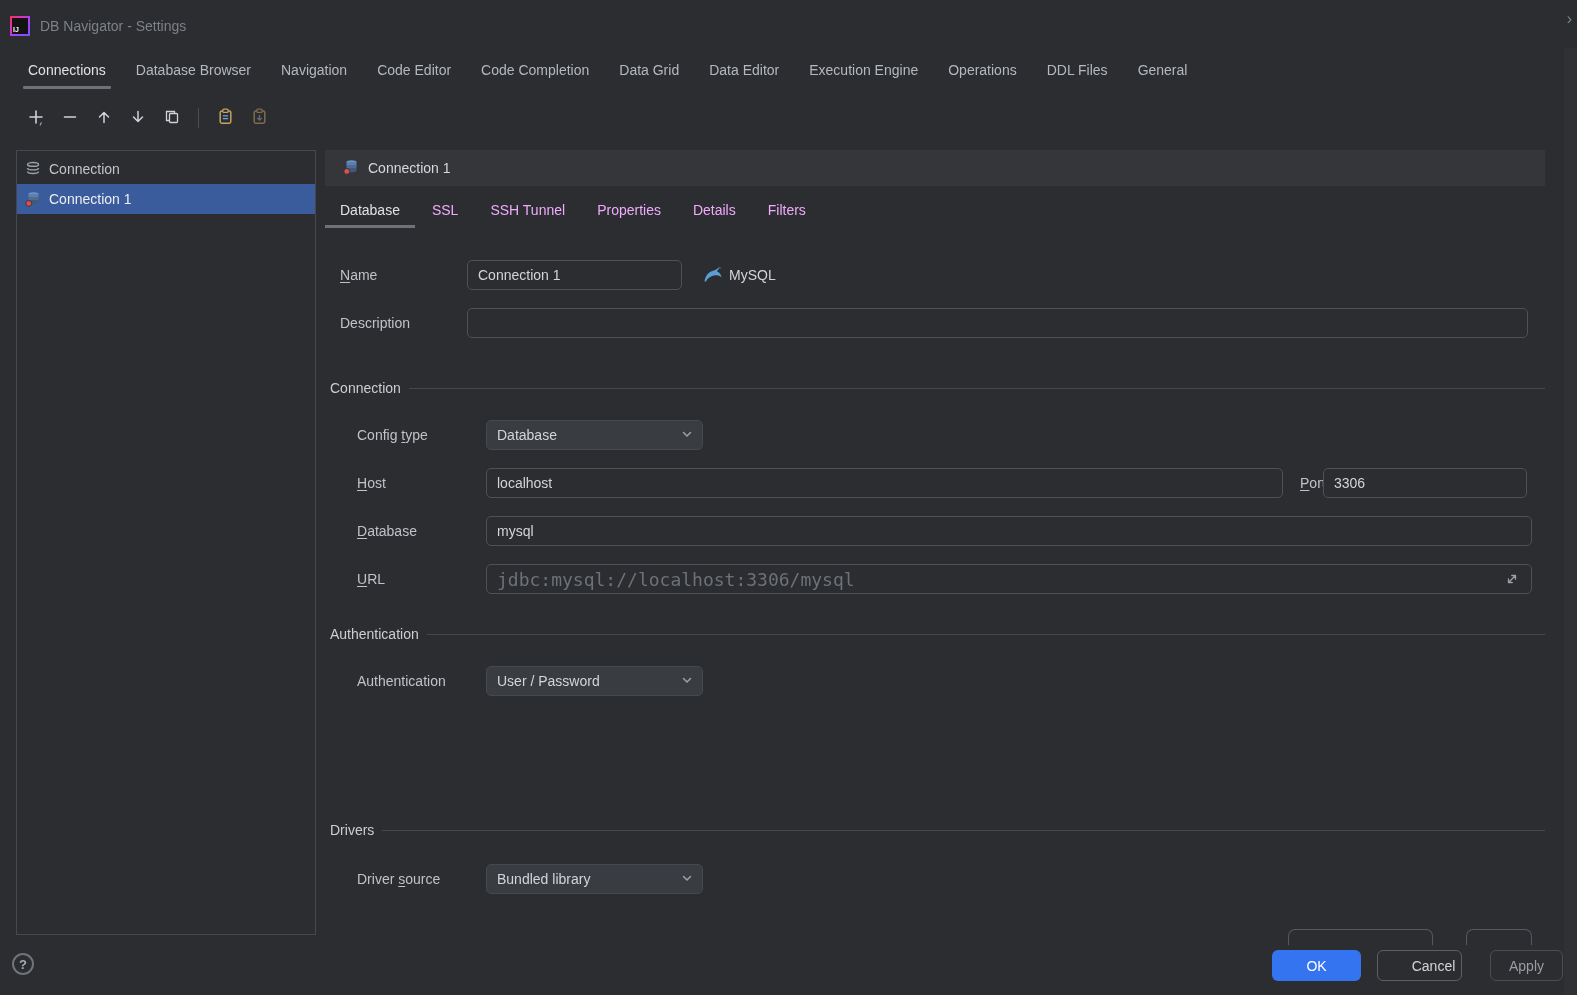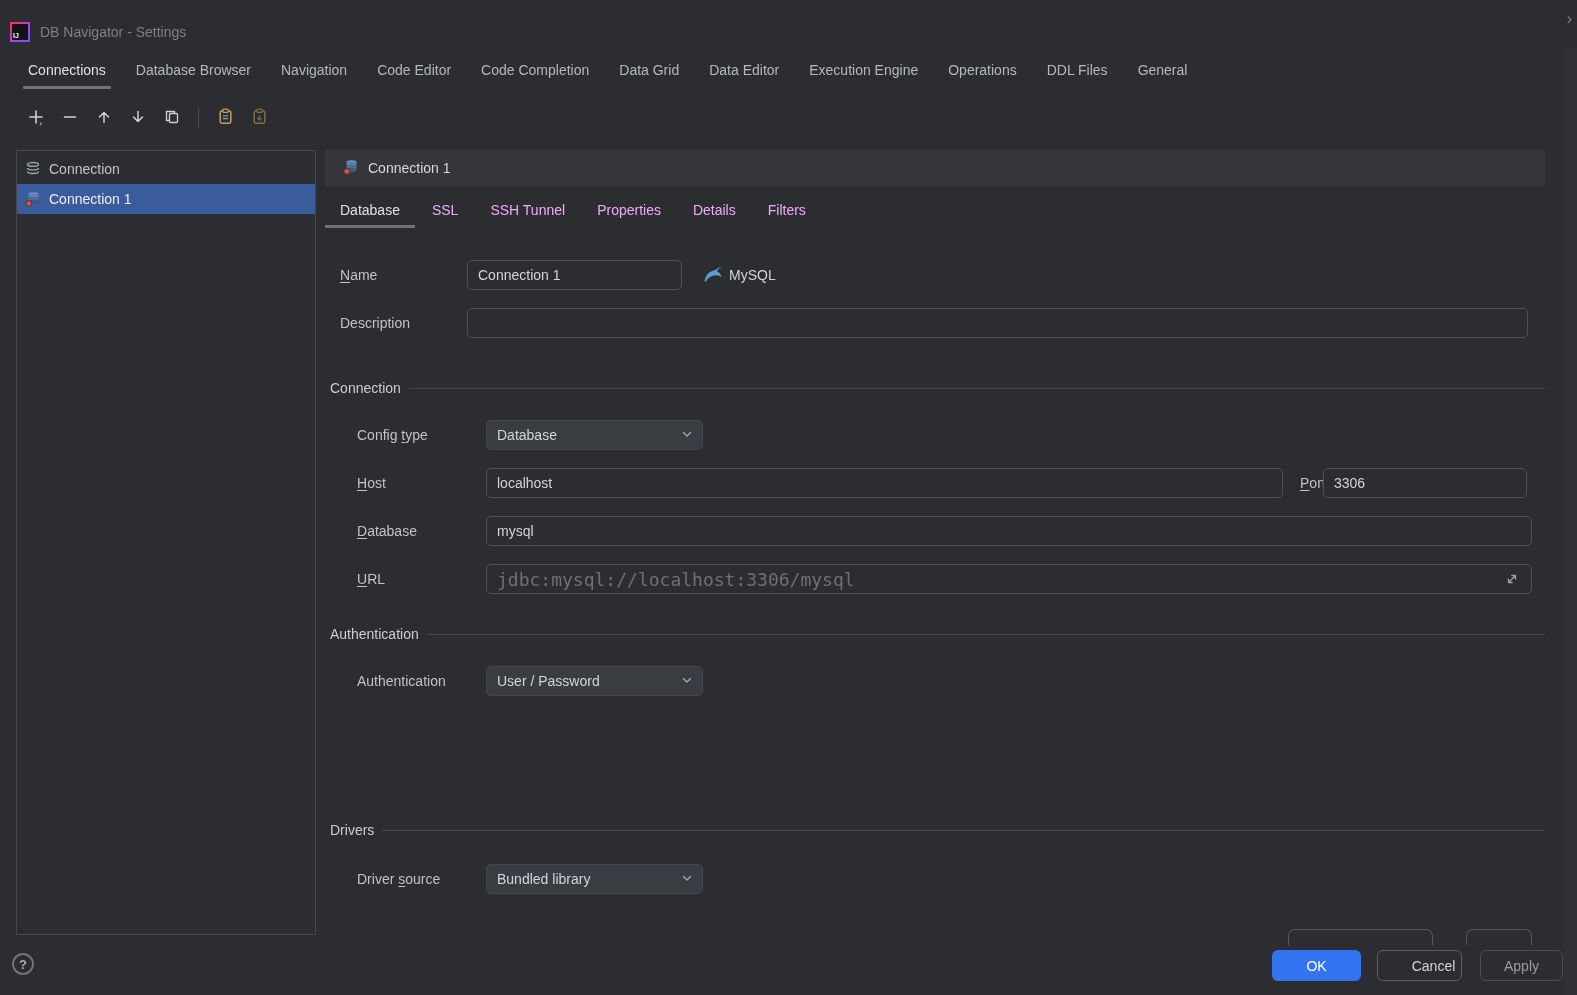--- a/index.html
+++ b/index.html
@@ -8,21 +8,21 @@
     width: 1577px; height: 995px;
     background: #2b2d30;
     font-family: "Liberation Sans", "DejaVu Sans", sans-serif;
     font-size: 14px;
     color: #bfc2c7;
     position: relative;
     overflow: hidden;
   }
 
   
-  .titlebar { position: absolute; top: 12px; left: 0; right: 0; height: 40px; display: flex; align-items: center; padding-left: 10px; text-align: center; }
+  .titlebar { position: absolute; top: 6px; left: 0; right: 0; height: 40px; display: flex; align-items: center; padding-left: 10px; text-align: center; }
   .logo { width: 20px; height: 20px; background: linear-gradient(135deg, #fe2c57 0%, #b43ffb 55%, #6b57ff 100%); }
   .logo-inner { width: 16px; height: 16px; margin: 2px; background: #131313; color: #ffffff; font-size: 7px; font-weight: bold; display: flex; align-items: flex-end; padding: 1px 1px; }
   .window-title { margin-left: 10px; color: #7d8188; }
   .overflow-arrow { position: absolute; top: 11px; right: 5px; color: #7d8188; font-size: 16px; line-height: 16px; }
 
   
   .main-tabs { position: absolute; top: 55px; left: 0; right: 20px; height: 34px; display: flex; gap: 30px; padding-left: 28px; }
   .main-tab { position: relative; line-height: 31px; color: #b4b8bf; white-space: nowrap; cursor: default; }
   .main-tab.active { color: #dfe1e5; }
   .main-tab.active::after { content: ""; position: absolute; left: -5px; right: -5px; bottom: 0; height: 3px; background: #6e7177; border-radius: 1px; }
@@ -73,21 +73,21 @@
 
   .url-expand { position: absolute; top: 8px; display: flex; cursor: pointer; }
 
   
   .partial-btn { position: absolute; top: 929px; height: 16px; border: 1px solid #565960; border-bottom: none; border-radius: 7px 7px 0 0; background: transparent; }
 
   
   .footer-btn { position: absolute; top: 950px; height: 31px; border-radius: 6px; display: flex; align-items: center; justify-content: center; cursor: default; }
   .btn-ok { right: 216px; width: 89px; background: #3574f0; color: #ffffff; }
   .btn-cancel { right: 115px; width: 85px; border: 1px solid #5c5f64; color: #d3d5da; background: transparent; padding-left: 28px; }
-  .btn-apply { right: 14px; width: 83px; border: 1px solid #4a4d52; color: #9a9da3; background: transparent; }
+  .btn-apply { right: 14px; width: 73px; border: 1px solid #4a4d52; color: #9a9da3; background: transparent; }
   .help-btn { position: absolute; left: 12px; top: 953px; width: 22px; height: 22px; border: 2px solid #6f737a; border-radius: 50%; color: #a9adb3; display: flex; align-items: center; justify-content: center; font-size: 13px; font-weight: bold; }
 
   .scroll-strip { position: absolute; right: 0; top: 48px; width: 13px; height: 947px; background: #2f3134; }
 </style>
 </head>
 <body>
 
 <div class="titlebar">
   <div class="logo">
     <div class="logo-inner">IJ</div>

